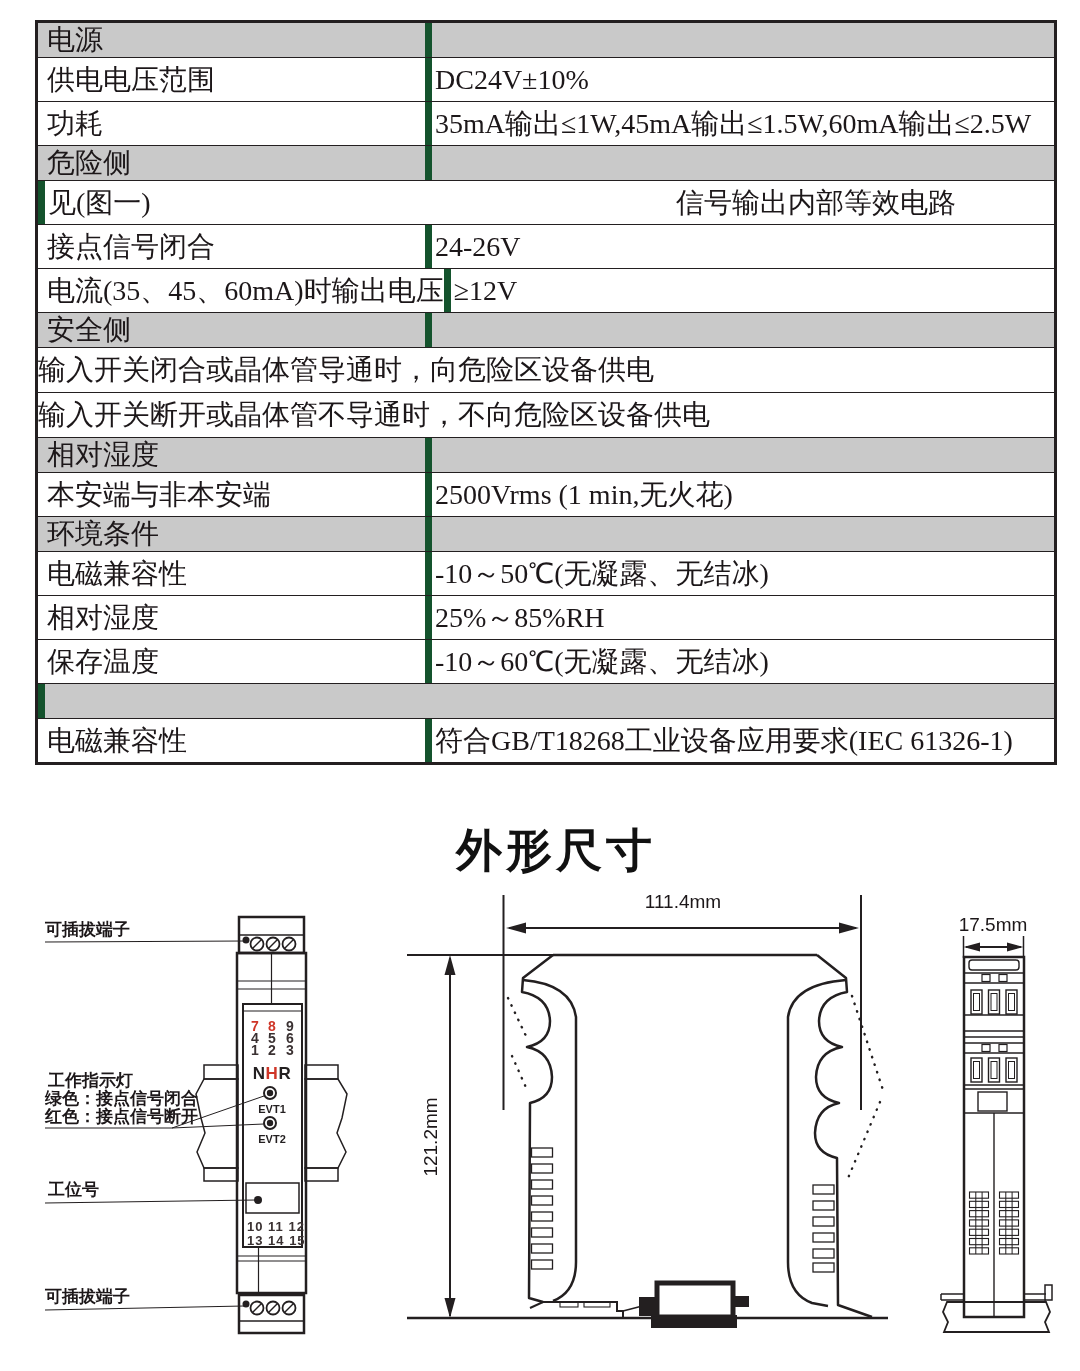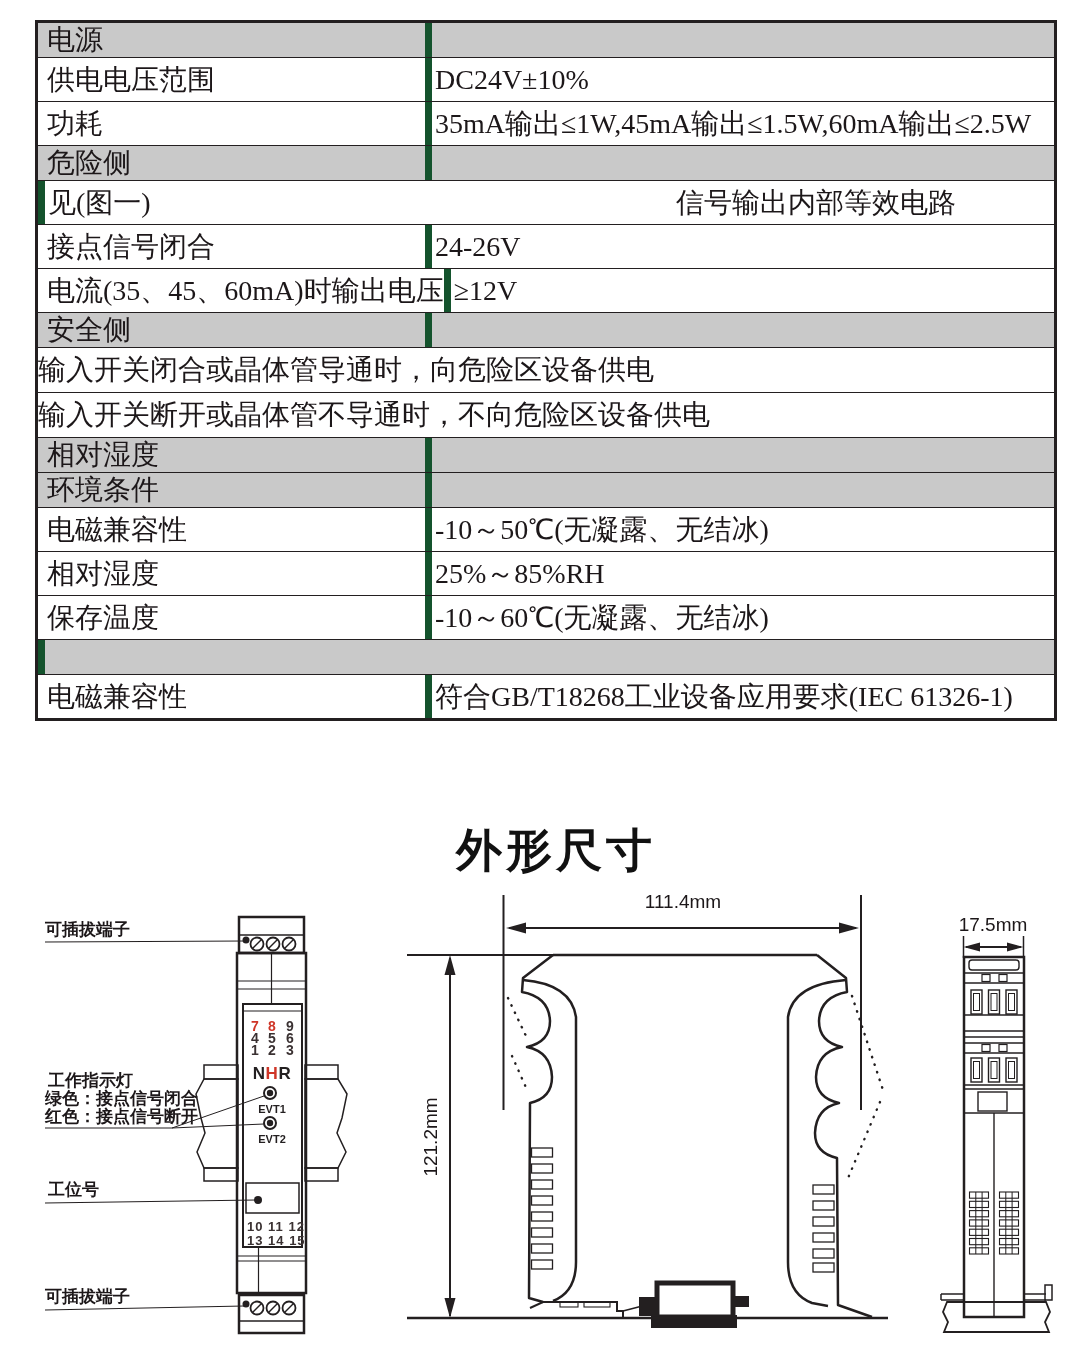--- a/index.html
+++ b/index.html
@@ -81,20 +81,24 @@
     <div class="row full">
       <div class="cell">输入开关闭合或晶体管导通时，向危险区设备供电</div>
     </div>
     <div class="row full">
       <div class="cell">输入开关断开或晶体管不导通时，不向危险区设备供电</div>
     </div>
     <div class="row section">
       <div class="cell label">相对湿度</div>
       <div class="cell value"></div>
     </div>
+    <div class="row item">
+      <div class="cell label">本安端与非本安端</div>
+      <div class="cell value">2500Vrms (1 min,无火花)</div>
+    </div>
     <div class="row section">
       <div class="cell label">环境条件</div>
       <div class="cell value"></div>
     </div>
     <div class="row item">
       <div class="cell label">电磁兼容性</div>
       <div class="cell value">-10～50℃(无凝露、无结冰)</div>
     </div>
     <div class="row item">
       <div class="cell label">相对湿度</div>

